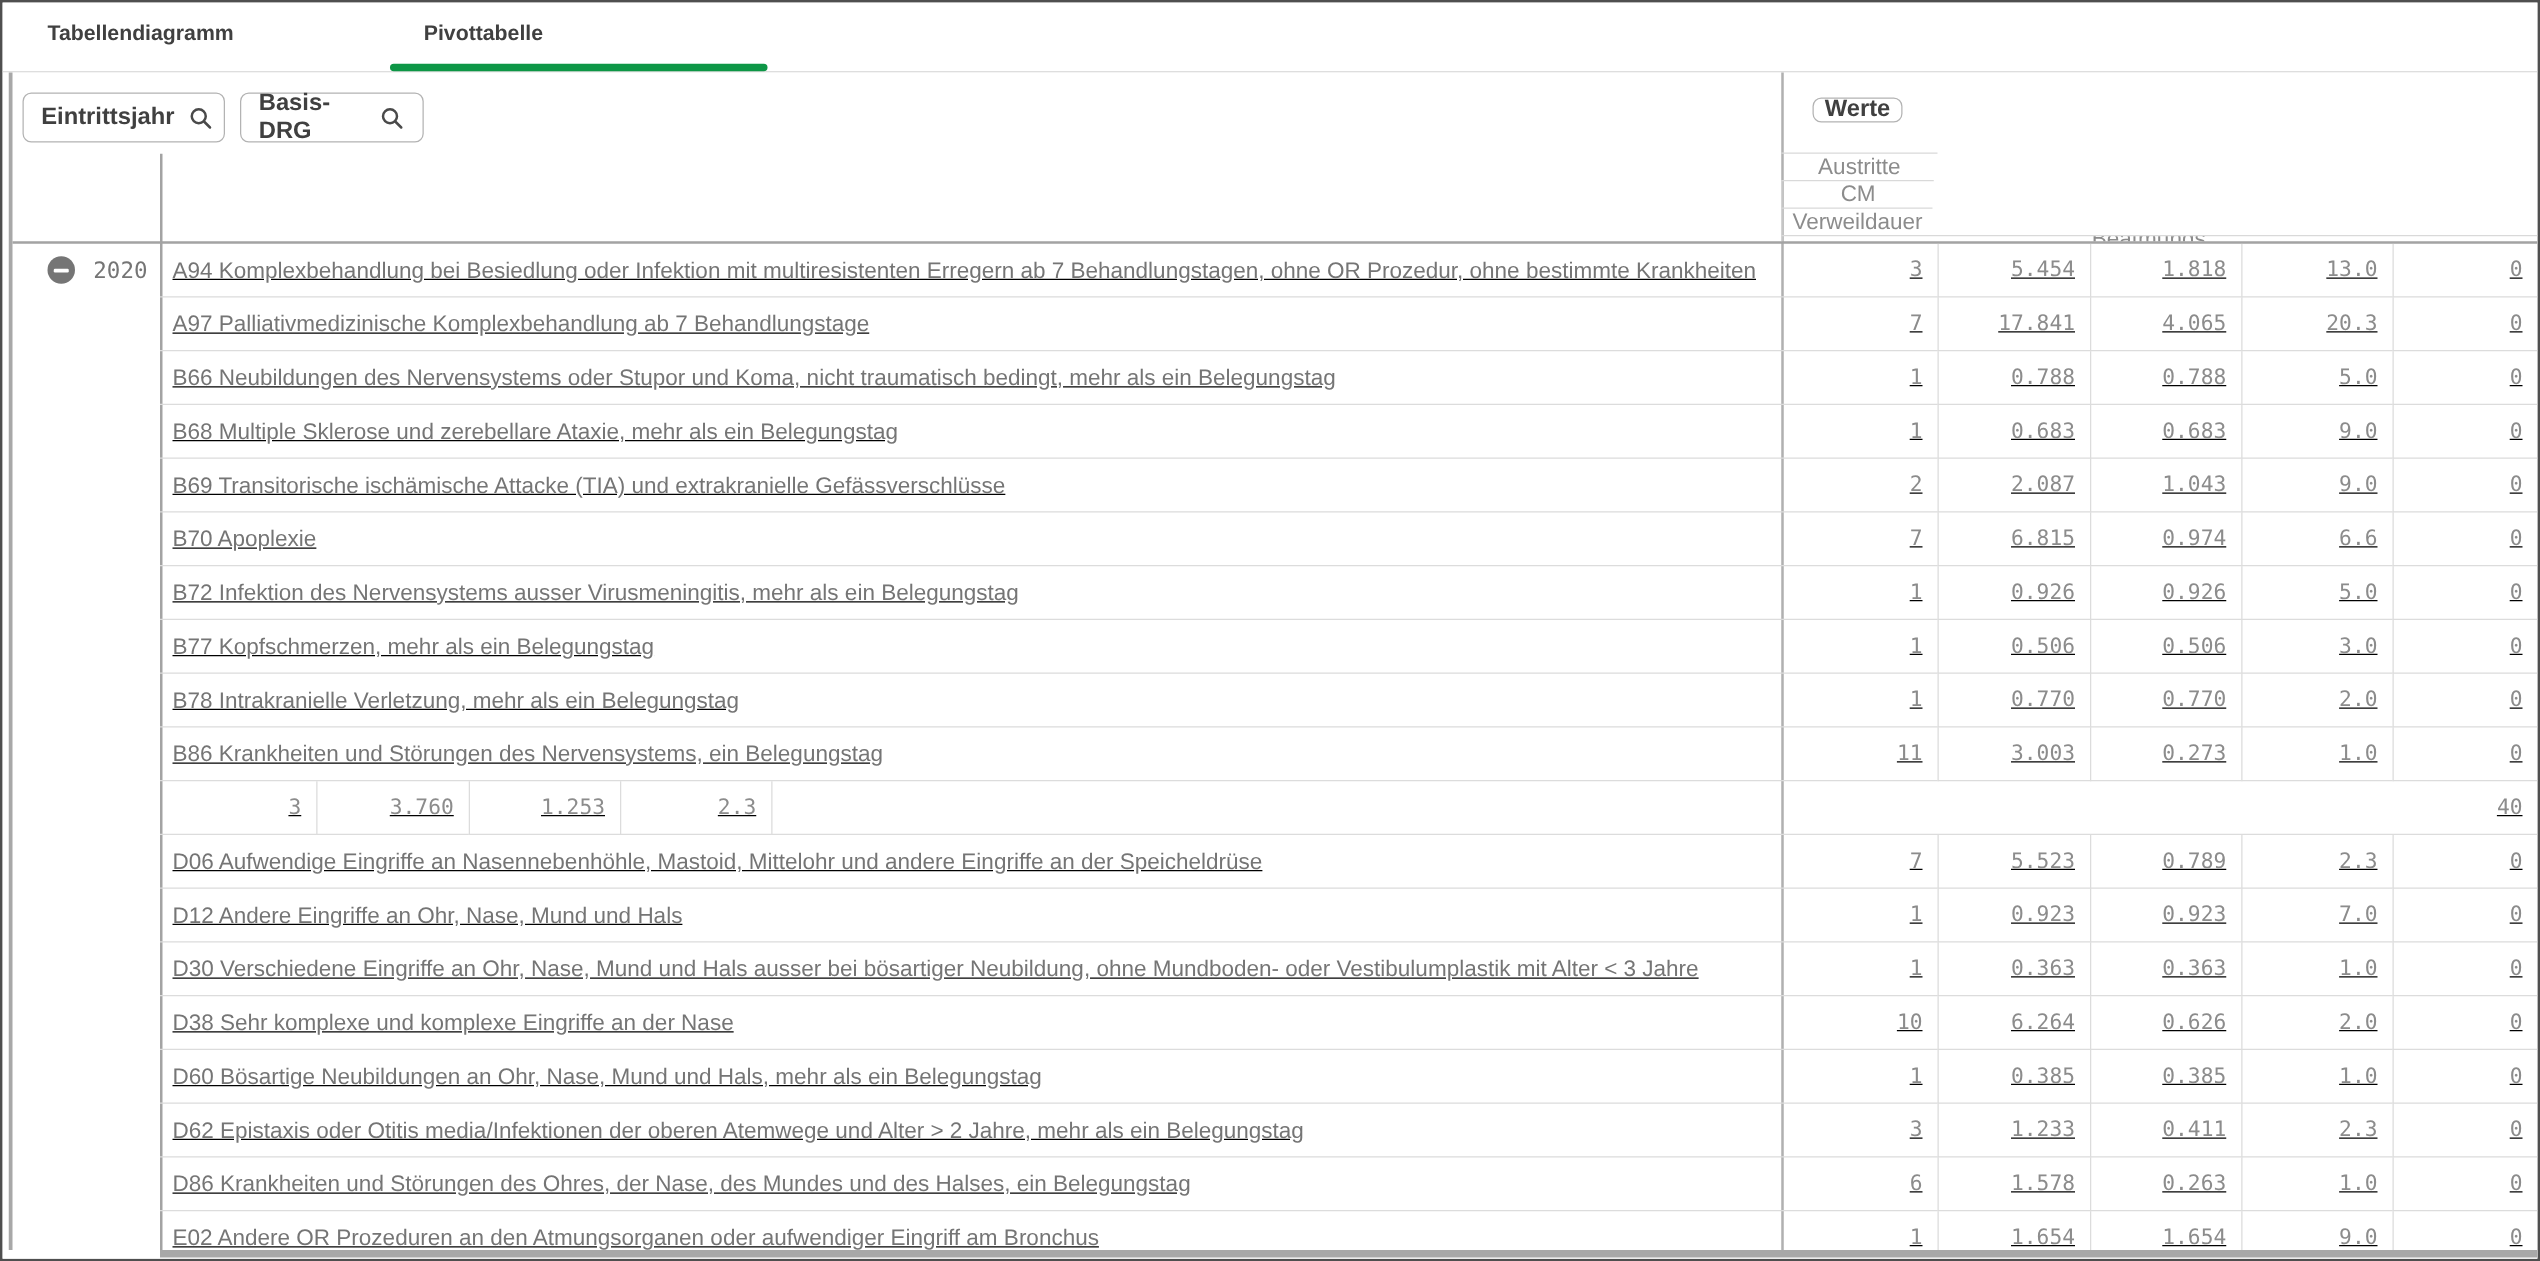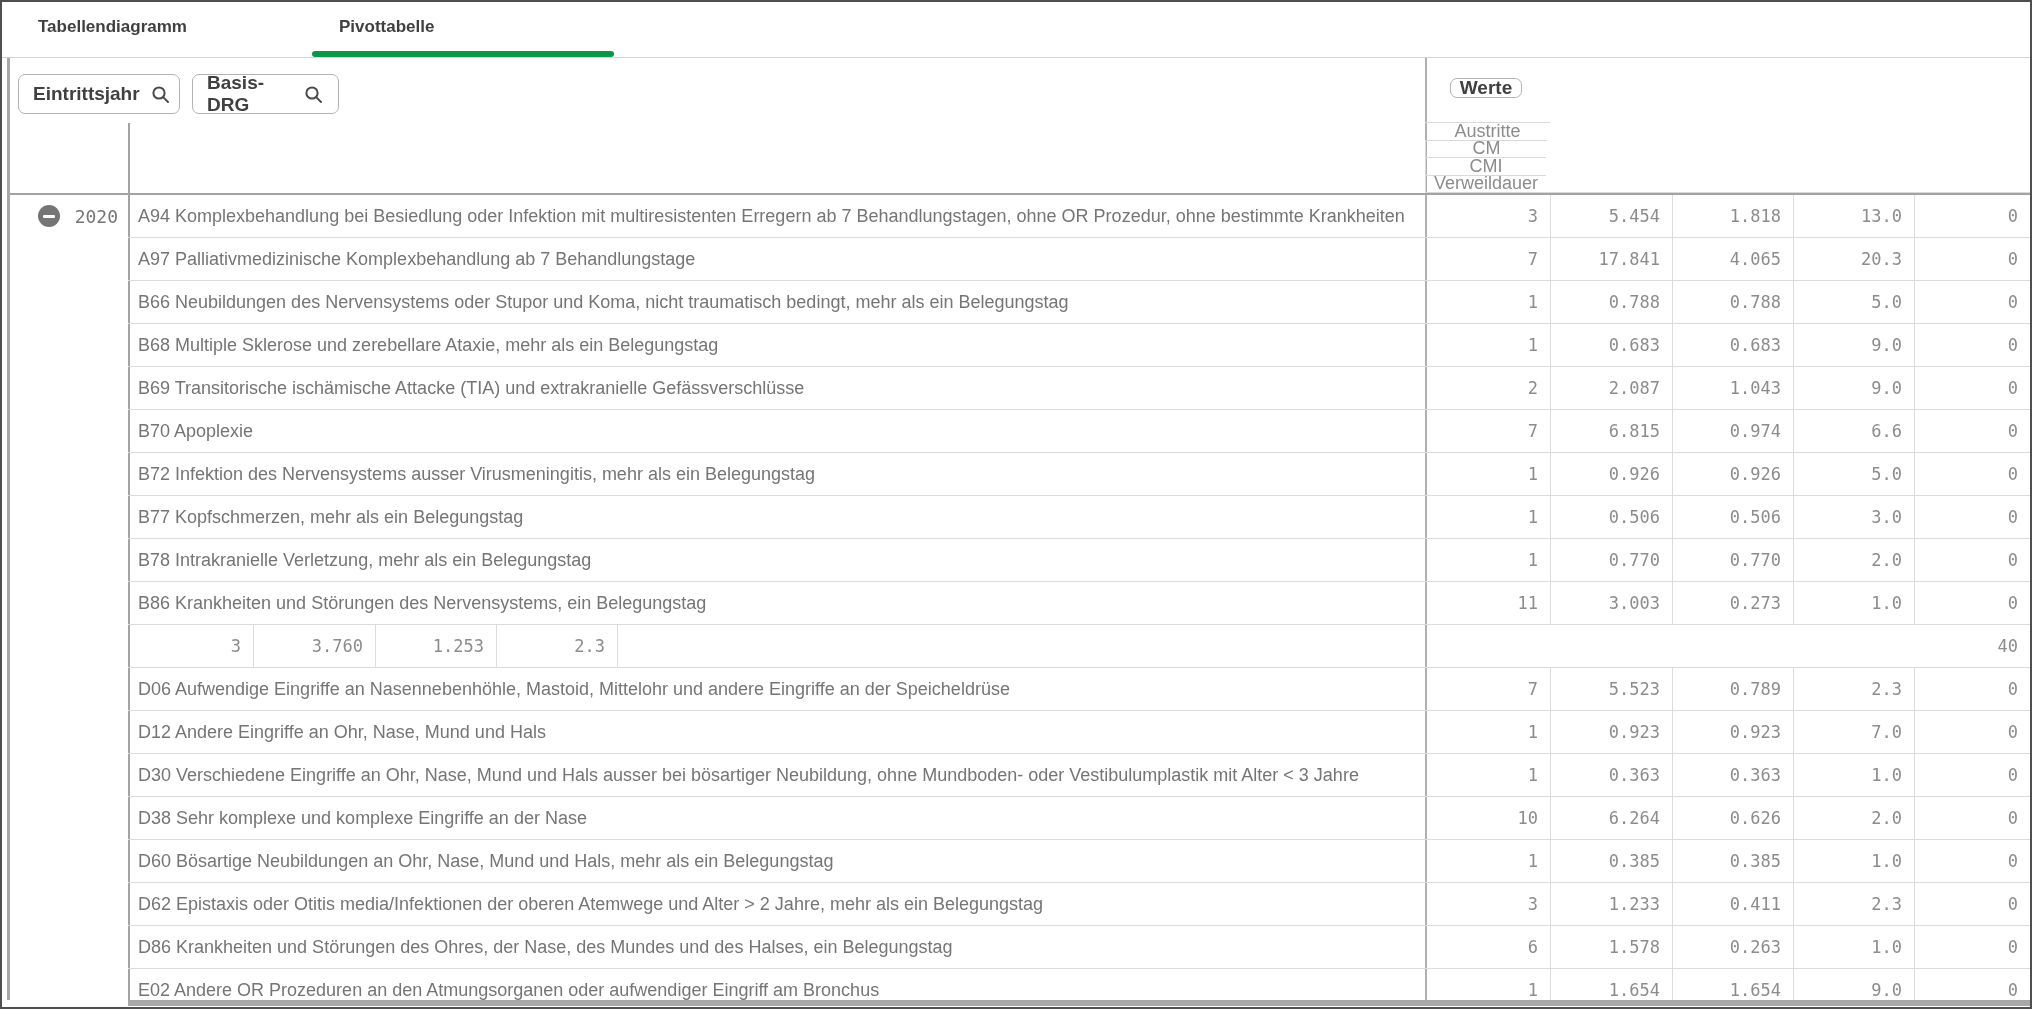--- a/index.html
+++ b/index.html
@@ -40,21 +40,21 @@
   .header-sep{position:absolute;left:8px;right:0;top:135px;height:2px;background:#a3a3a3;}
 
   
   .colheaders{position:absolute;left:1423px;right:0;top:64px;height:71px;display:flex;flex-direction:column;}
   .colheaders .hcell{box-sizing:border-box;border-top:1px solid #d9d9d9;
         display:flex;align-items:center;justify-content:center;
         color:#8c8c8c;font-size:18px;white-space:nowrap;overflow:hidden;}
   .colheaders .hcell + .hcell{border-left:1px solid #d9d9d9;}
 
   
-  .rows{position:absolute;left:126px;right:0;top:137px;height:805px;overflow:hidden;}
+  .rows{position:absolute;left:126px;right:0;top:137px;height:805px;overflow:hidden;text-decoration:underline;}
   .prow{display:flex;height:43px;box-sizing:border-box;}
   .dcell{box-sizing:border-box;width:1297px;border-bottom:1px solid #dcdcdc;
          padding-left:10px;line-height:42px;font-size:18px;color:#757575;
          white-space:nowrap;overflow:hidden;cursor:pointer;}
   .vcell{box-sizing:border-box;border-bottom:1px solid #dcdcdc;
          text-align:right;padding-right:12px;line-height:42px;
          font-family:"DejaVu Sans Mono",monospace;font-size:17px;color:#8c8c8c;}
   .vcell + .vcell{border-left:1px solid #dcdcdc;}
   .vcell.c0{width:125px;border-left:none;}
   .vcell.c1{width:122px;}
@@ -111,21 +111,20 @@
       <span>Werte</span>
     </div>
 
     <div class="pane-divider"></div>
     <div class="yearcol-line"></div>
     <div class="header-sep"></div>
 
     <div class="colheaders" id="colheaders">
         <div class="hcell" style="width: 125px;">Austritte</div>
         <div class="hcell" style="width: 122px;">CM</div>
-        <div class="hcell" style="width: 121px;">CMI</div>
         <div class="hcell" style="width: 121px;">Verweildauer</div>
         <div class="hcell" style="flex: 1 1 0%;">Beatmungs…</div>
       </div>
 
     <div class="yearcell">
       <span class="collapse-btn"></span>
       <span class="yearlabel">2020</span>
     </div>
 
     <div class="rows" id="rows">

